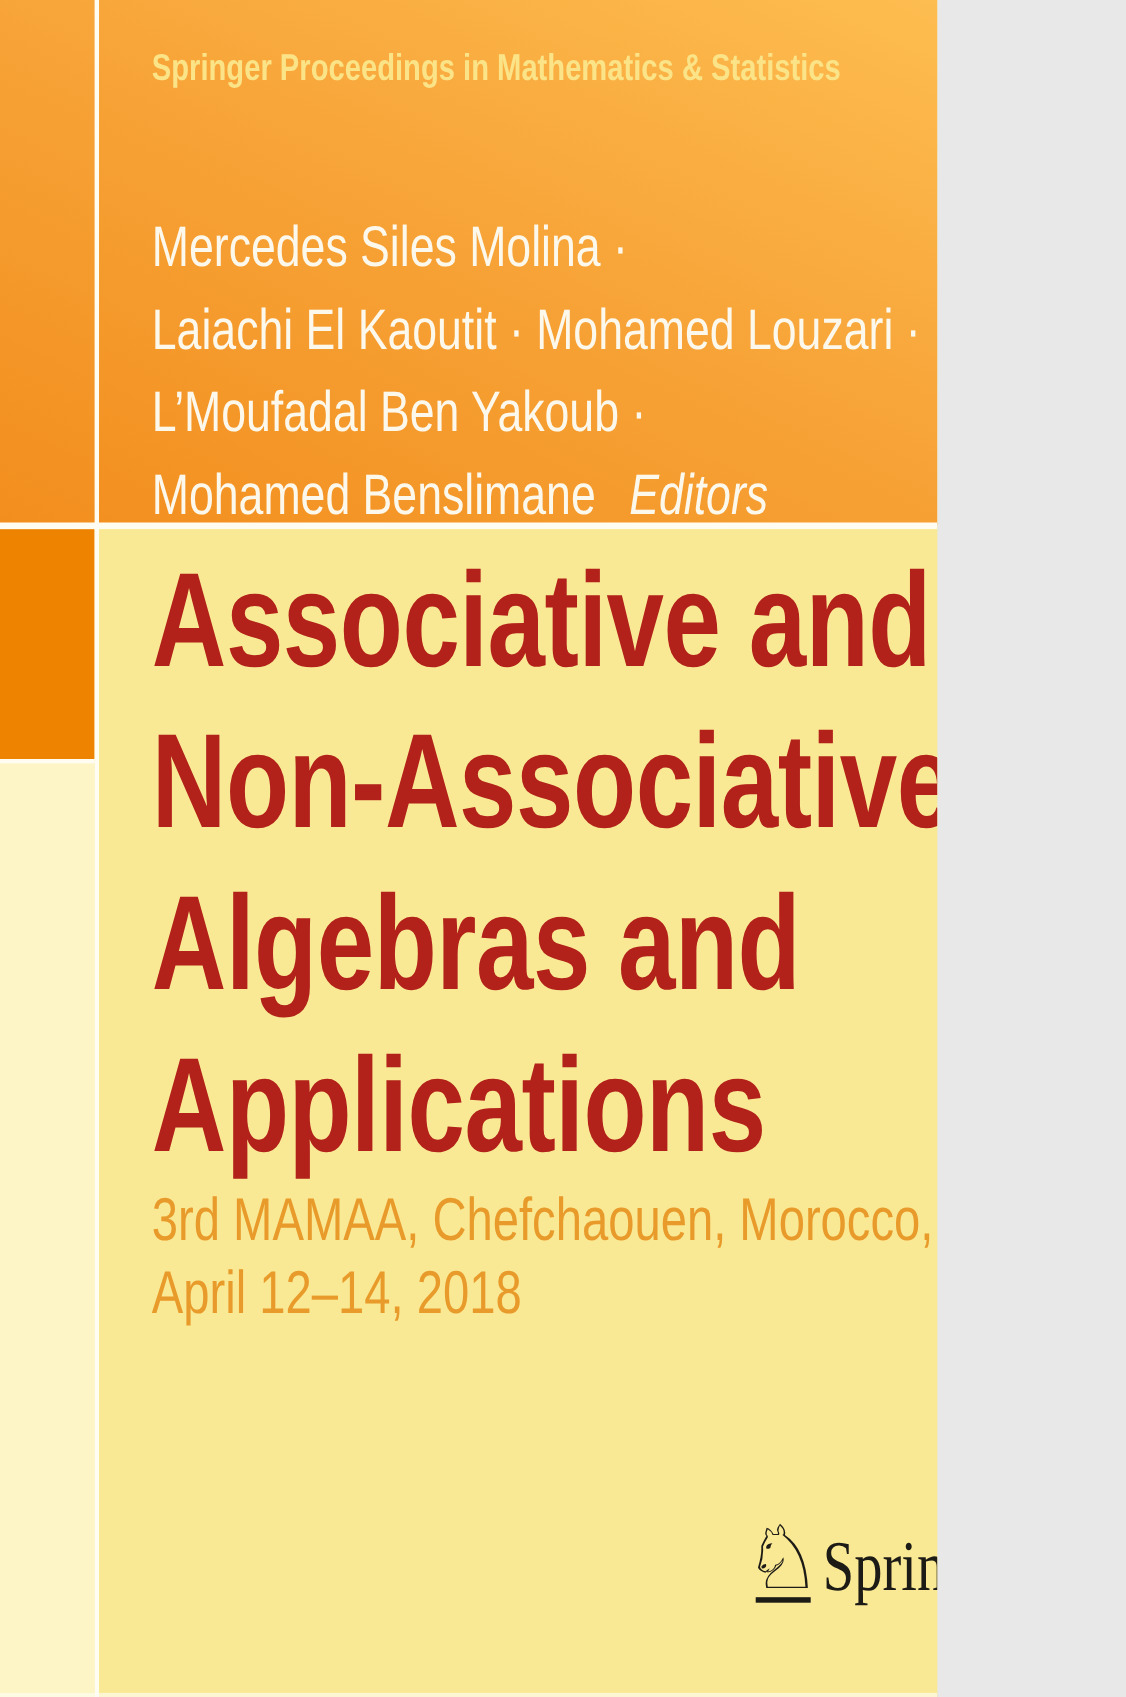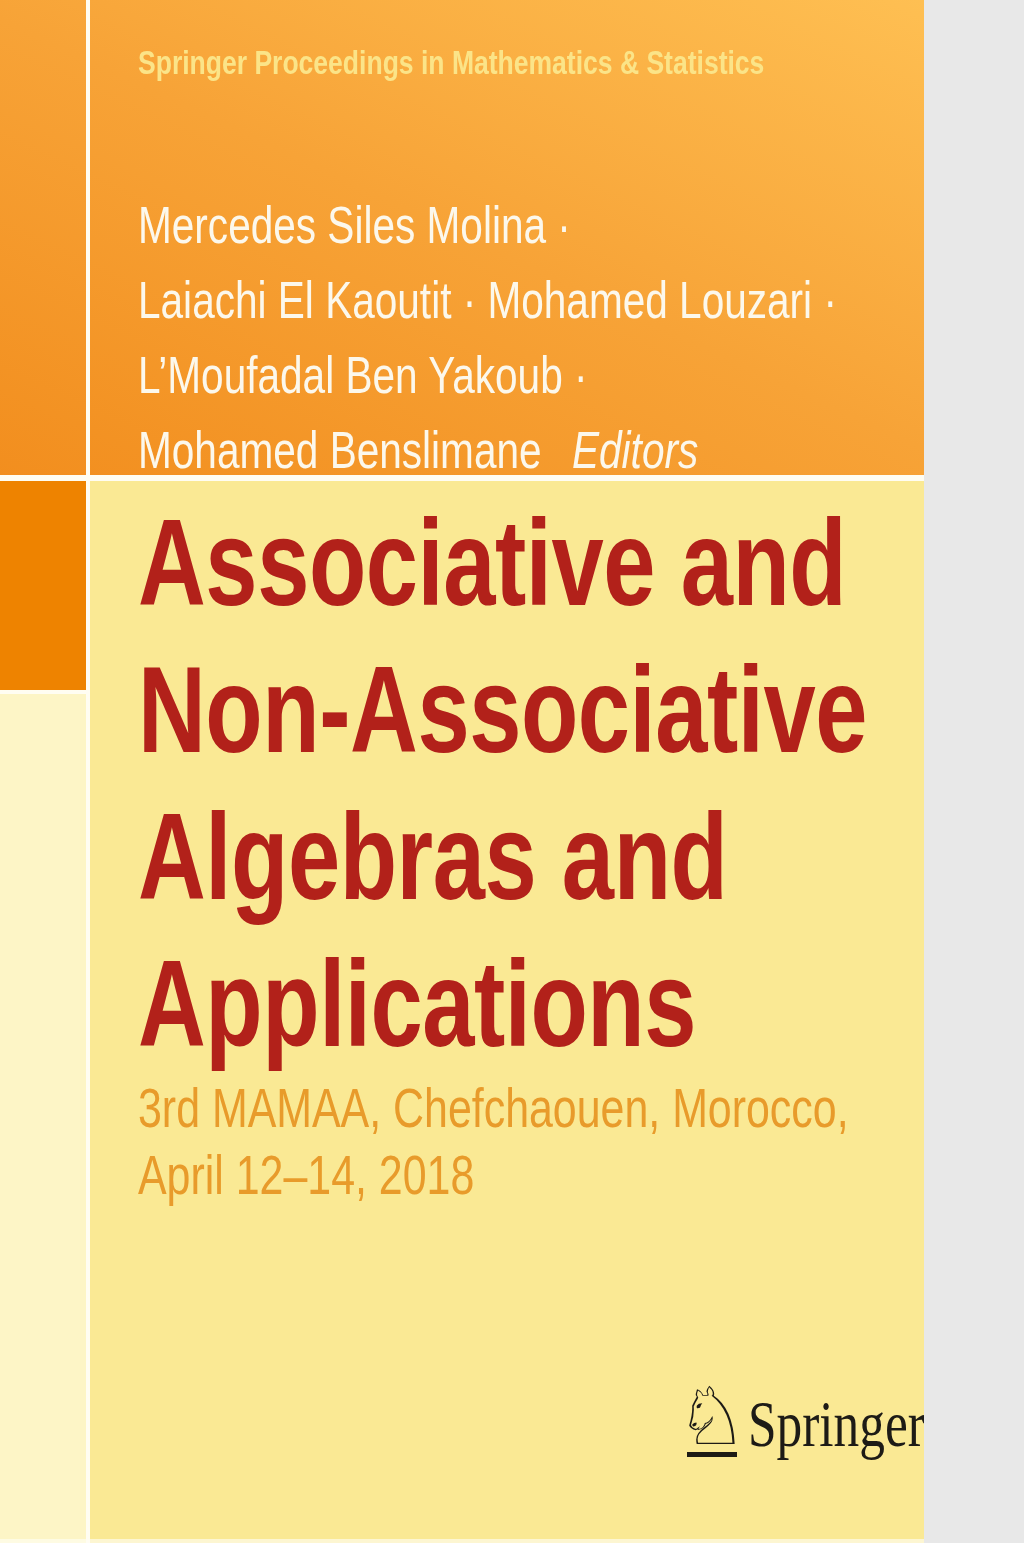--- a/index.html
+++ b/index.html
@@ -1,18 +1,18 @@
 <!DOCTYPE html>
 <html style="--header-gradient-start: #f28e1e; --header-gradient-mid: #f7a337; --header-gradient-end: #ffc255; --left-square-orange: #ee8300; --background-yellow: #fae994; --left-strip-cream: #fdf5c6; --divider-white: #fffdf2; --title-red: #b2211a; --subtitle-orange: #e89b2b; --series-title-yellow: #fbe488; --editors-text: #fcf8ec; --logo-ink: #1d1b16;"><head>
 <meta charset="utf-8">
 <style>
   html, body { margin: 0; padding: 0; background: #e8e8e8; }
   .cover {
     position: relative;
-    width: 924px;
+    width: 852px;
     height: 1543px;
     overflow: hidden;
     background: var(--background-yellow, #fae994);
     font-family: "Liberation Sans", sans-serif;
   }
   
   .header-band {
     position: absolute; left: 0; top: 0; width: 1024px; height: 477px;
     background: linear-gradient(to top right,
       var(--header-gradient-start, #f28e1e) 0%,

